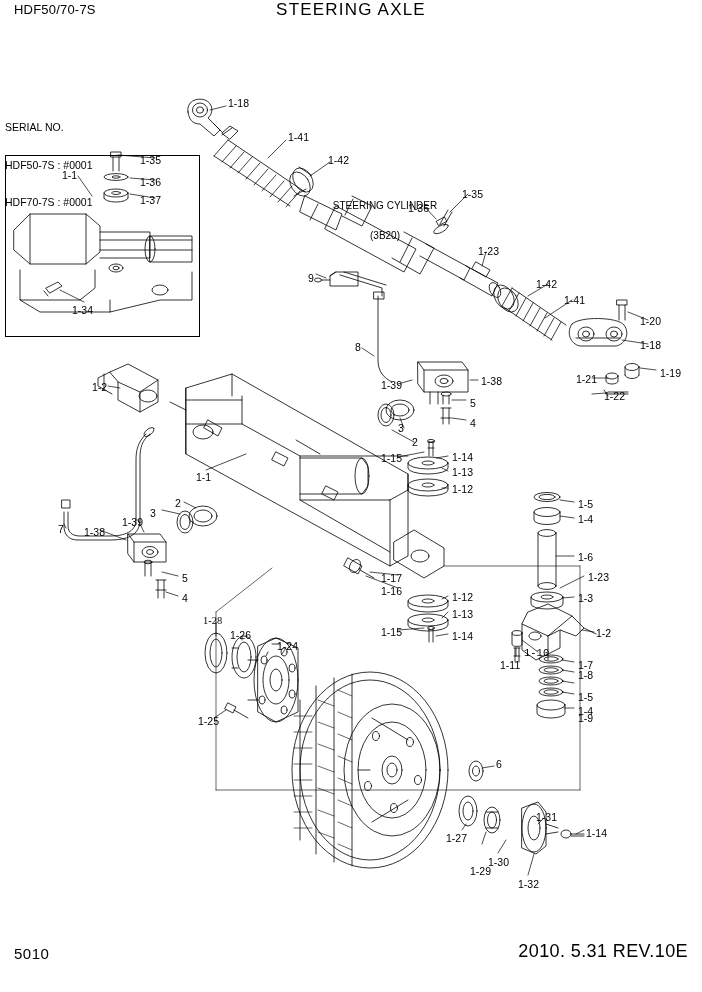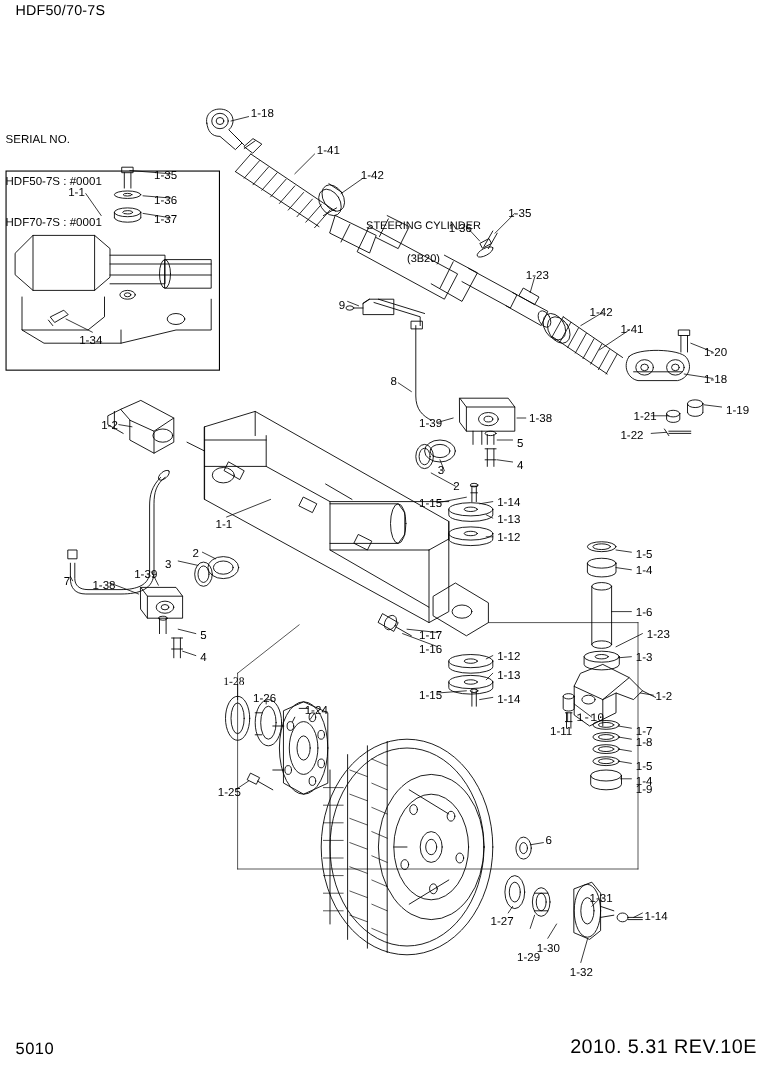--- a/index.html
+++ b/index.html
@@ -87,20 +87,21 @@
   .art * {
     vector-effect: non-scaling-stroke;
   }
 </style>
 </head>
 <body>
 
 <div id="page">
 
   <div class="hdr-model">HDF50/70-7S</div>
+  <div class="hdr-title">STEERING AXLE</div>
 
   <div class="serial-block">
     <div>SERIAL NO.</div>
     <div>HDF50-7S : #0001</div>
     <div>HDF70-7S : #0001</div>
   </div>
 
   <div class="serial-box"></div>
 
   <div class="caption" style="left:300px; top:181px; width:170px;">
@@ -542,21 +543,21 @@
       <div class="label" style="left: 462px; top: 189px;">1-35</div>
       <div class="label" style="left: 408px; top: 203px;">1-36</div>
       <div class="label" style="left: 478px; top: 246px;">1-23</div>
       <div class="label" style="left: 308px; top: 273px;">9</div>
       <div class="label" style="left: 536px; top: 279px;">1-42</div>
       <div class="label" style="left: 564px; top: 295px;">1-41</div>
       <div class="label" style="left: 640px; top: 316px;">1-20</div>
       <div class="label" style="left: 640px; top: 340px;">1-18</div>
       <div class="label" style="left: 660px; top: 368px;">1-19</div>
       <div class="label" style="left: 576px; top: 374px;">1-21</div>
-      <div class="label" style="left: 564px; top: 391px;">1-22</div>
+      <div class="label" style="left: 604px; top: 391px;">1-22</div>
       <div class="label" style="left: 355px; top: 342px;">8</div>
       <div class="label" style="left: 381px; top: 380px;">1-39</div>
       <div class="label" style="left: 481px; top: 376px;">1-38</div>
       <div class="label" style="left: 470px; top: 398px;">5</div>
       <div class="label" style="left: 470px; top: 418px;">4</div>
       <div class="label" style="left: 92px; top: 382px;">1-2</div>
       <div class="label" style="left: 398px; top: 423px;">3</div>
       <div class="label" style="left: 412px; top: 437px;">2</div>
       <div class="label" style="left: 381px; top: 453px;">1-15</div>
       <div class="label" style="left: 452px; top: 452px;">1-14</div>

